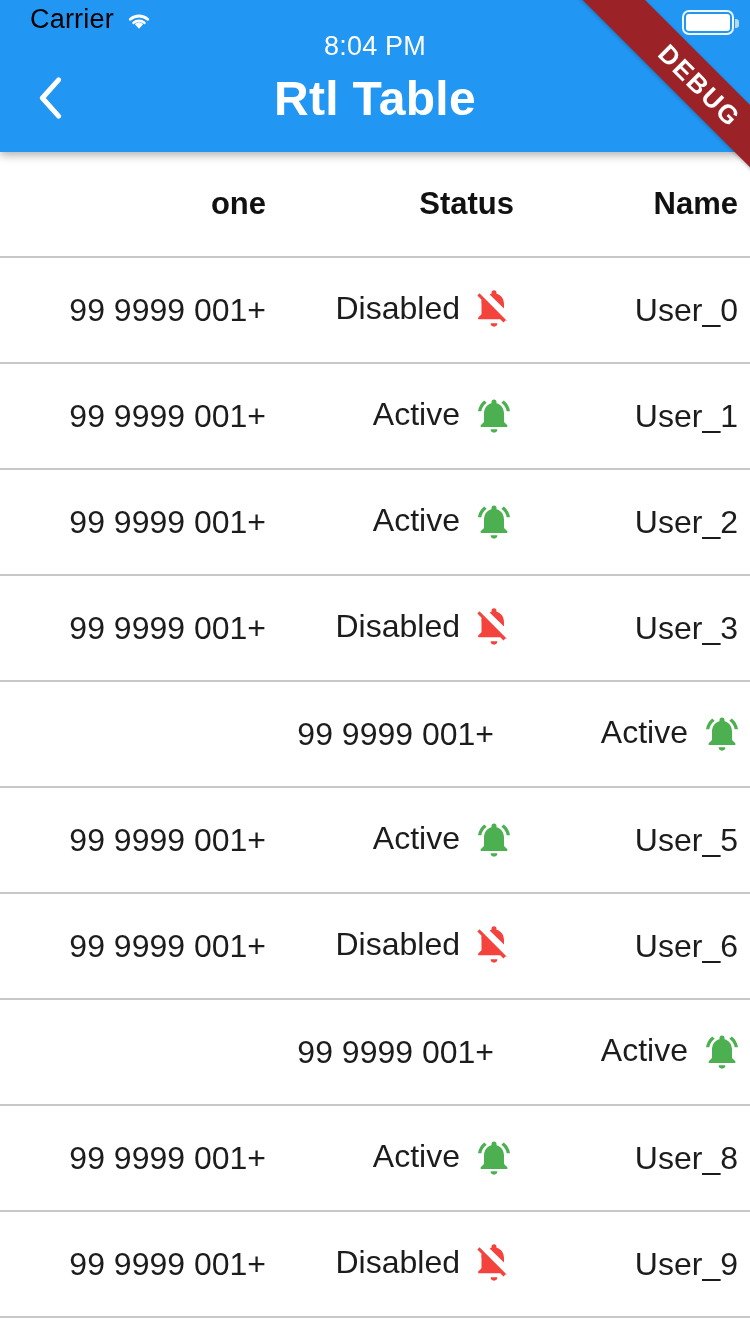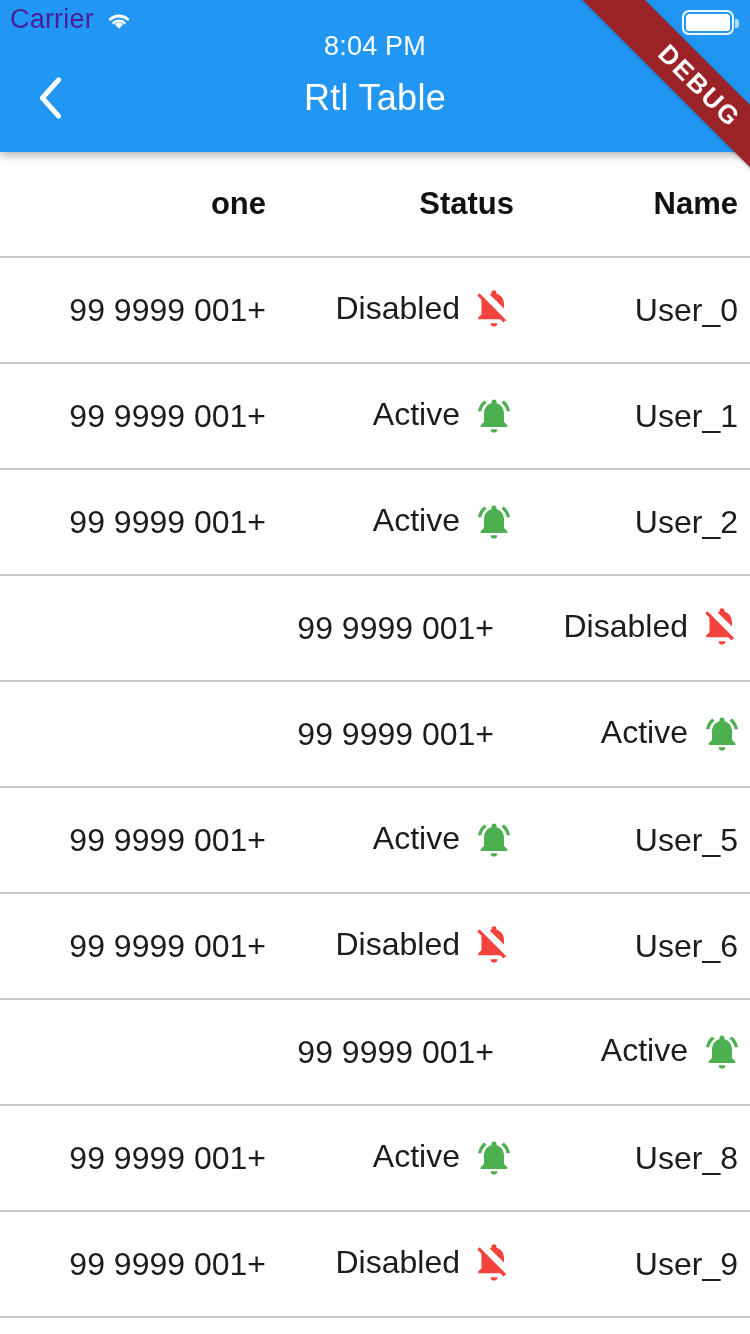--- a/index.html
+++ b/index.html
@@ -36,26 +36,26 @@
 
   
   .statusbar {
     position: absolute;
     top: 0; left: 0;
     width: 750px;
     height: 44px;
   }
   .sb-carrier {
     position: absolute;
-    left: 10px;
+    left: 30px;
     top: 4px;
     display: flex;
     align-items: center;
     gap: 10px;
-    color: #4c1d95;
+    color: #000000;
     font-size: 27px;
     letter-spacing: 0.2px;
   }
   .wifi-icon {
     display: block;
     width: 30px;
     height: 22px;
   }
   .sb-time {
     position: absolute;
@@ -121,22 +121,22 @@
   .nav-title {
     position: absolute;
     left: 0;
     top: 0;
     width: 750px;
     height: 108px;
     display: flex;
     align-items: center;
     justify-content: center;
     color: #ffffff;
-    font-size: 36px;
-    font-weight: 400;
+    font-size: 48px;
+    font-weight: 700;
     letter-spacing: 0.3px;
   }
 
   
   .debug-ribbon {
     position: absolute;
     top: 0; right: 0;
     width: 190px;
     height: 190px;
     overflow: hidden;
@@ -319,20 +319,23 @@
                 <path fill="#4caf50" d="M7.58 4.08 6.15 2.65A10 10 0 0 0 2.4 9.1h2a8 8 0 0 1 3.18-5.02zM19.6 9.1h2a10 10 0 0 0-3.75-6.45l-1.42 1.43A8 8 0 0 1 19.6 9.1zM18 10.6c0-3.07-1.64-5.64-4.5-6.32V3.6a1.5 1.5 0 1 0-3 0v0.68C7.63 4.96 6 7.52 6 10.6v5l-2 2v1h16v-1l-2-2v-5zM12 22a2 2 0 0 0 2-2h-4a2 2 0 0 0 2 2z"></path>
               </svg>
               <span class="status-text">Active</span>
             </div>
           </div>
           <div class="cell cell-phone">
             <span class="phone-text">99 9999 001+</span>
           </div>
         </div>
         <div class="row">
+          <div class="cell cell-name">
+            <span class="name-text">User_3</span>
+          </div>
           <div class="cell cell-status">
             <div class="status-inner">
               <svg class="bell" viewBox="0 0 24 24">
                 <path fill="#f4433d" d="M20 18.7 3.3 2 2 3.3l2.5 2.5A7.7 7.7 0 0 0 4.5 8.6v5.9l-2 2v1h13.2l2 2 1.3-1.3zM12 22a2 2 0 0 0 2-2h-4a2 2 0 0 0 2 2zM18 11.1V8.6c0-3.07-1.64-5.64-4.5-6.32V1.6a1.5 1.5 0 1 0-3 0v0.68a5.8 5.8 0 0 0-1.1 0.38L18 11.1z"></path>
               </svg>
               <span class="status-text">Disabled</span>
             </div>
           </div>
           <div class="cell cell-phone">
             <span class="phone-text">99 9999 001+</span>

